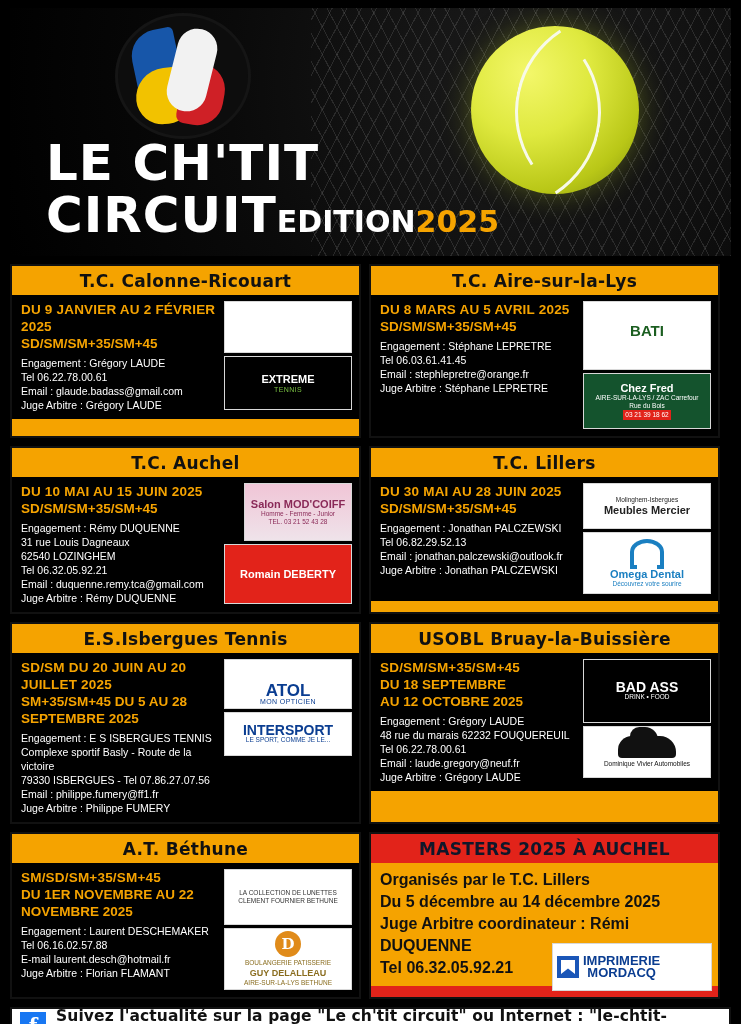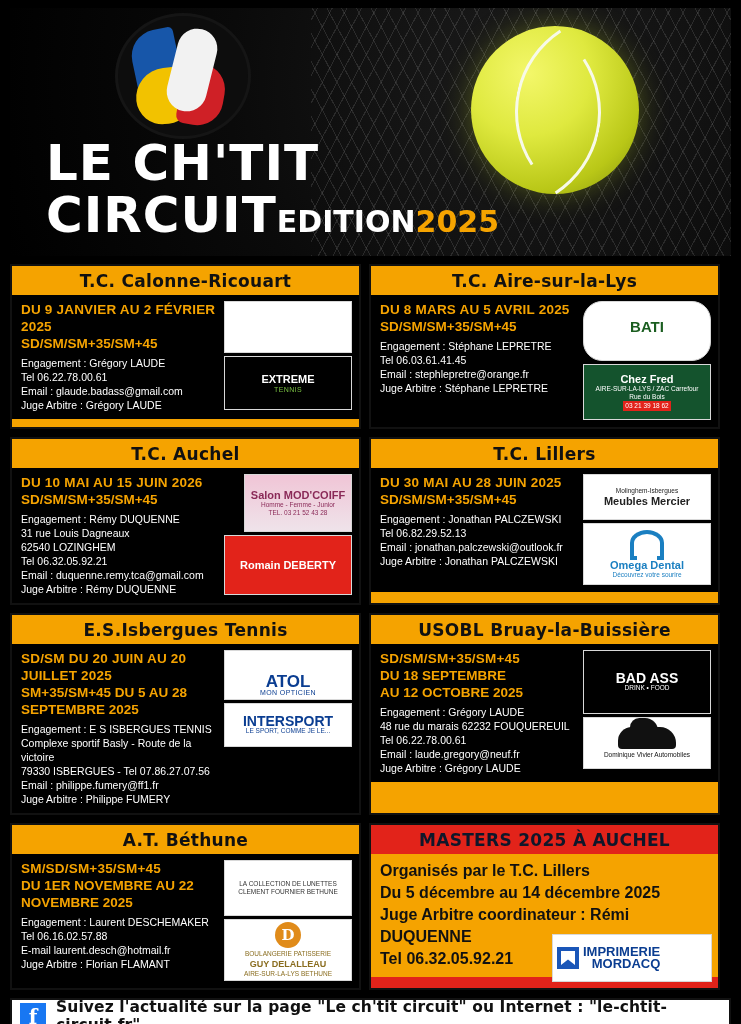--- a/index.html
+++ b/index.html
@@ -214,21 +214,21 @@
   .ad-name { font-weight: 700; font-size: 11px; line-height: 12px; }
   .ad-sub { font-size: 7px; line-height: 9px; letter-spacing: .4px; }
   .ad-sm { font-size: 6.5px; line-height: 8px; }
 
   
   .ad-stylhair { height: 52px; background:#fff; }
   .ad-stylhair .ad-name { font-style: italic; font-family: "DejaVu Serif", serif; font-size: 15px; }
   .ad-extreme { height: 54px; background:#000; color:#fff; }
   .ad-extreme .x { color:#7ac143; }
 
-  .ad-bati { height: 60px; background:#fff;border-radius:19px; }
+  .ad-bati { height: 69px; background:#fff; }
   .ad-bati .ad-name { color:#1b5e20; font-size: 15px; }
   .ad-chezfred { height: 56px; background:#14532d; color:#fff; }
   .ad-carrefour { background:#e2231a; color:#fff; font-size:6.5px; line-height:8px; padding:1px 2px; }
 
   .ad-modcoiff { height: 58px; background: linear-gradient(180deg,#f0c5d6 0%, #efe3ea 100%); color:#8a2a58;margin-left:20px; }
   .ad-deberty { height: 60px; background:#e2231a; color:#fff;gap:39px; }
 
   .ad-meubles { height: 46px; background:#fff; color:#222; }
   .ad-omega { height: 62px; background:#fff; color:#1a7fc1; }
 
@@ -387,21 +387,21 @@
             <span class="ad-carrefour">03 21 39 18 62</span>
           </div>
         </div>
       </div>
     </div>
 
     <div class="card">
       <div class="card-title">T.C.  Auchel</div>
       <div class="card-body">
         <div class="txt">
-          <div class="dates">DU 10 MAI AU 15 JUIN 2026</div>
+          <div class="dates">DU 10 MAI AU 15 JUIN 2025</div>
           <div class="cats">SD/SM/SM+35/SM+45</div>
           <div class="line">Engagement : Rémy DUQUENNE</div>
           <div class="line">31 rue Louis Dagneaux</div>
           <div class="line">62540 LOZINGHEM</div>
           <div class="line">Tel 06.32.05.92.21</div>
           <div class="line">Email : duquenne.remy.tca@gmail.com</div>
           <div class="line">Juge Arbitre : Rémy DUQUENNE</div>
         </div>
         <div class="ads">
           <div class="ad ad-modcoiff">
@@ -526,21 +526,21 @@
         <div class="txt">
           <div class="masters-line">Organisés par le T.C. Lillers</div>
           <div class="masters-line">Du 5 décembre au 14 décembre 2025</div>
           <div class="masters-line">Juge Arbitre coordinateur : Rémi DUQUENNE</div>
           <div class="masters-line">Tel 06.32.05.92.21</div>
         </div>
       </div>
       <div style="position:absolute; right:6px; bottom:6px; width:160px;">
         <div class="ad ad-mordacq" style="flex-direction:row; justify-content:flex-start; padding-left:4px;">
           <span class="mordacq-sq"></span>
-          <span style="display:flex; flex-direction:column; align-items:flex-end;">
+          <span style="display:flex; flex-direction:column; align-items:center;">
             <span class="ad-name" style="font-size:13px">IMPRIMERIE</span>
             <span class="ad-name" style="font-size:13px">MORDACQ</span>
           </span>
         </div>
       </div>
     </div>
 
   </div>
 
   <div class="footer">

